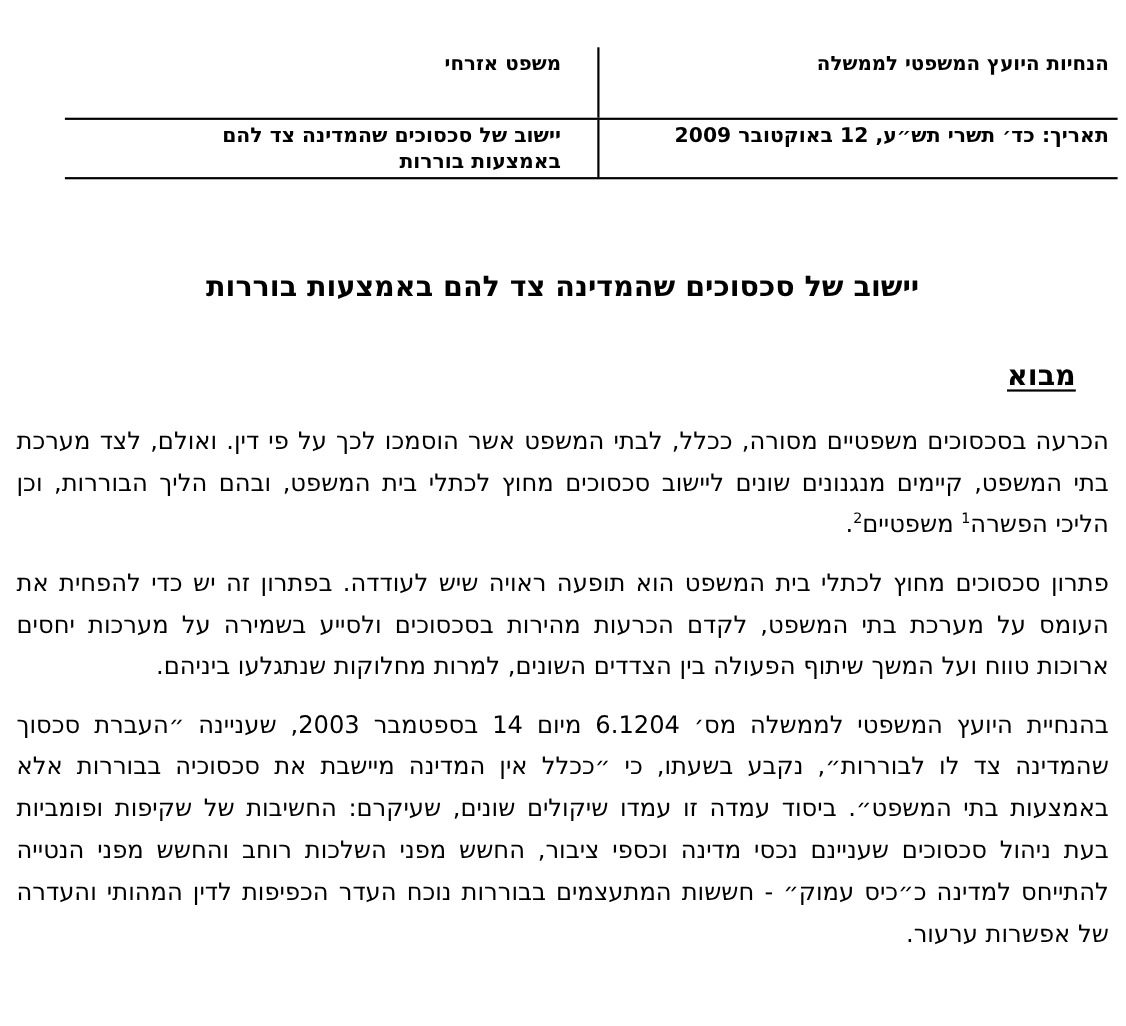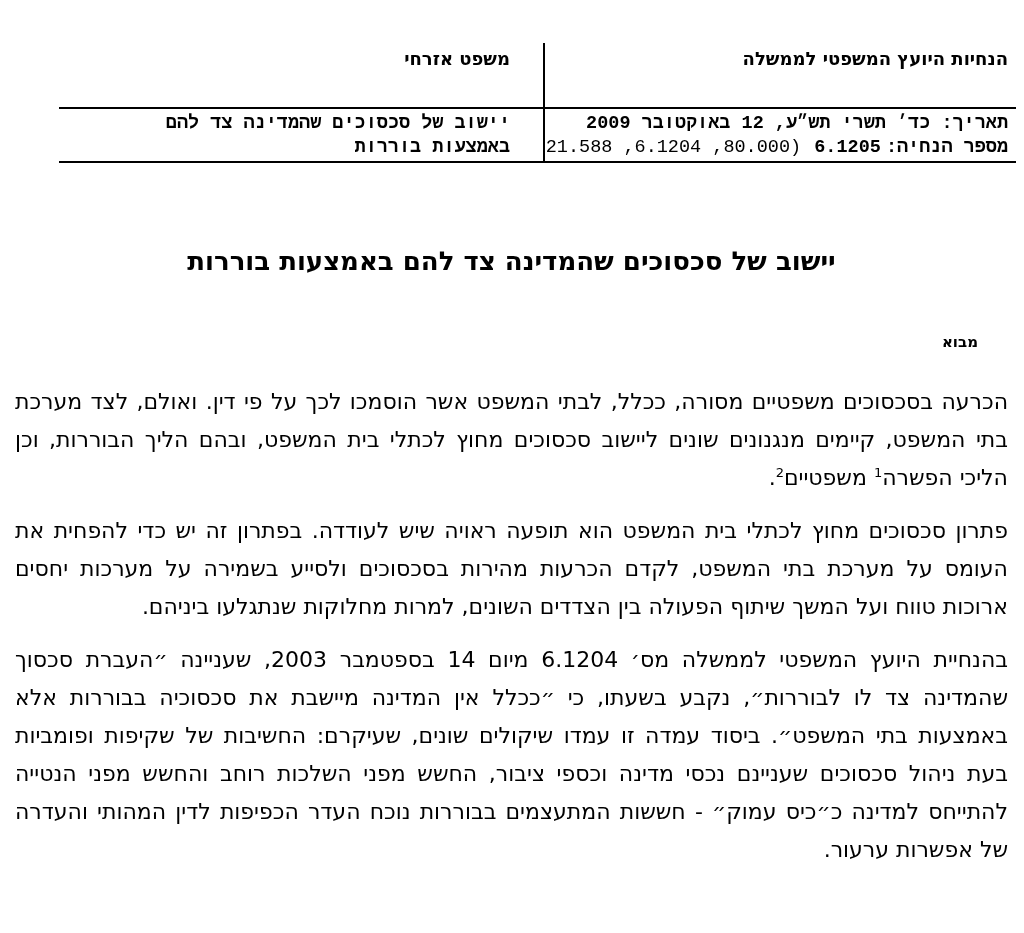--- a/index.html
+++ b/index.html
@@ -27,39 +27,40 @@
   .hrow-top { height: 66px; border-bottom: 2px solid #000; }
   .hrow-bot { height: 52px; }
   .hcell { height: 100%; overflow: hidden; }
   .hcell-r {
     border-left: 2px solid #000;  
     padding: 3px 8px 0 6px;
     margin-left: 24px;
   }
   .hcell-l { padding: 3px 9px 0 4px; }
   .hrow-top .hline { font-size: 18px; font-weight: bold; line-height: 26px; }
-  .hrow-bot .hline { font-size: 18.5px; font-weight: bold; line-height: 24px; font-family: Liberation Mono, monospace; }
+  .hrow-bot .hline { font-size: 18.5px; font-weight: bold; line-height: 24px; }
   .hline { white-space: nowrap; }
   .refs-normal { font-weight: normal; }
   .num-val { margin-left: 2px; padding-right: 5px; }
 
   
   .main { padding: 82px 16px 0 15px; }
   .doc-title {
     margin: 0;
     font-size: 26px; font-weight: bold;
     text-align: center;
     text-decoration-thickness: 2px;
     text-underline-offset: 5px;
     line-height: 32px;
   }
   .section-heading {
     margin: 52px 30px 28px 0;
-    font-size: 15px; font-weight: bold;
+    font-size: 26px; font-weight: bold;
     text-align: right;
+    text-decoration: underline;
     text-decoration-thickness: 2px;
     text-underline-offset: 4px;
     line-height: 26px;
   }
   .body-par {
     margin: 0 0 15px 0;
     font-size: 22px;
     line-height: 38px;
     text-align: justify;
   }
@@ -76,21 +77,20 @@
       <div class="hcell hcell-r">
         <div class="hline">הנחיות היועץ המשפטי לממשלה</div>
       </div>
       <div class="hcell hcell-l">
         <div class="hline">משפט אזרחי</div>
       </div>
     </div>
     <div class="hrow hrow-bot">
       <div class="hcell hcell-r">
         <div class="hline">תאריך: כד׳ תשרי תש״ע, 12 באוקטובר 2009</div>
-        <div class="hline"><span>מספר הנחיה:</span><span class="num-val">6.1205</span> <span class="refs-normal">(80.000, 6.1204, 21.588)</span></div>
       </div>
       <div class="hcell hcell-l">
         <div class="hline">יישוב של סכסוכים שהמדינה צד להם</div>
         <div class="hline">באמצעות בוררות</div>
       </div>
     </div>
   </header>
 
   <main class="main">
     <h1 class="doc-title">יישוב של סכסוכים שהמדינה צד להם באמצעות בוררות</h1>

